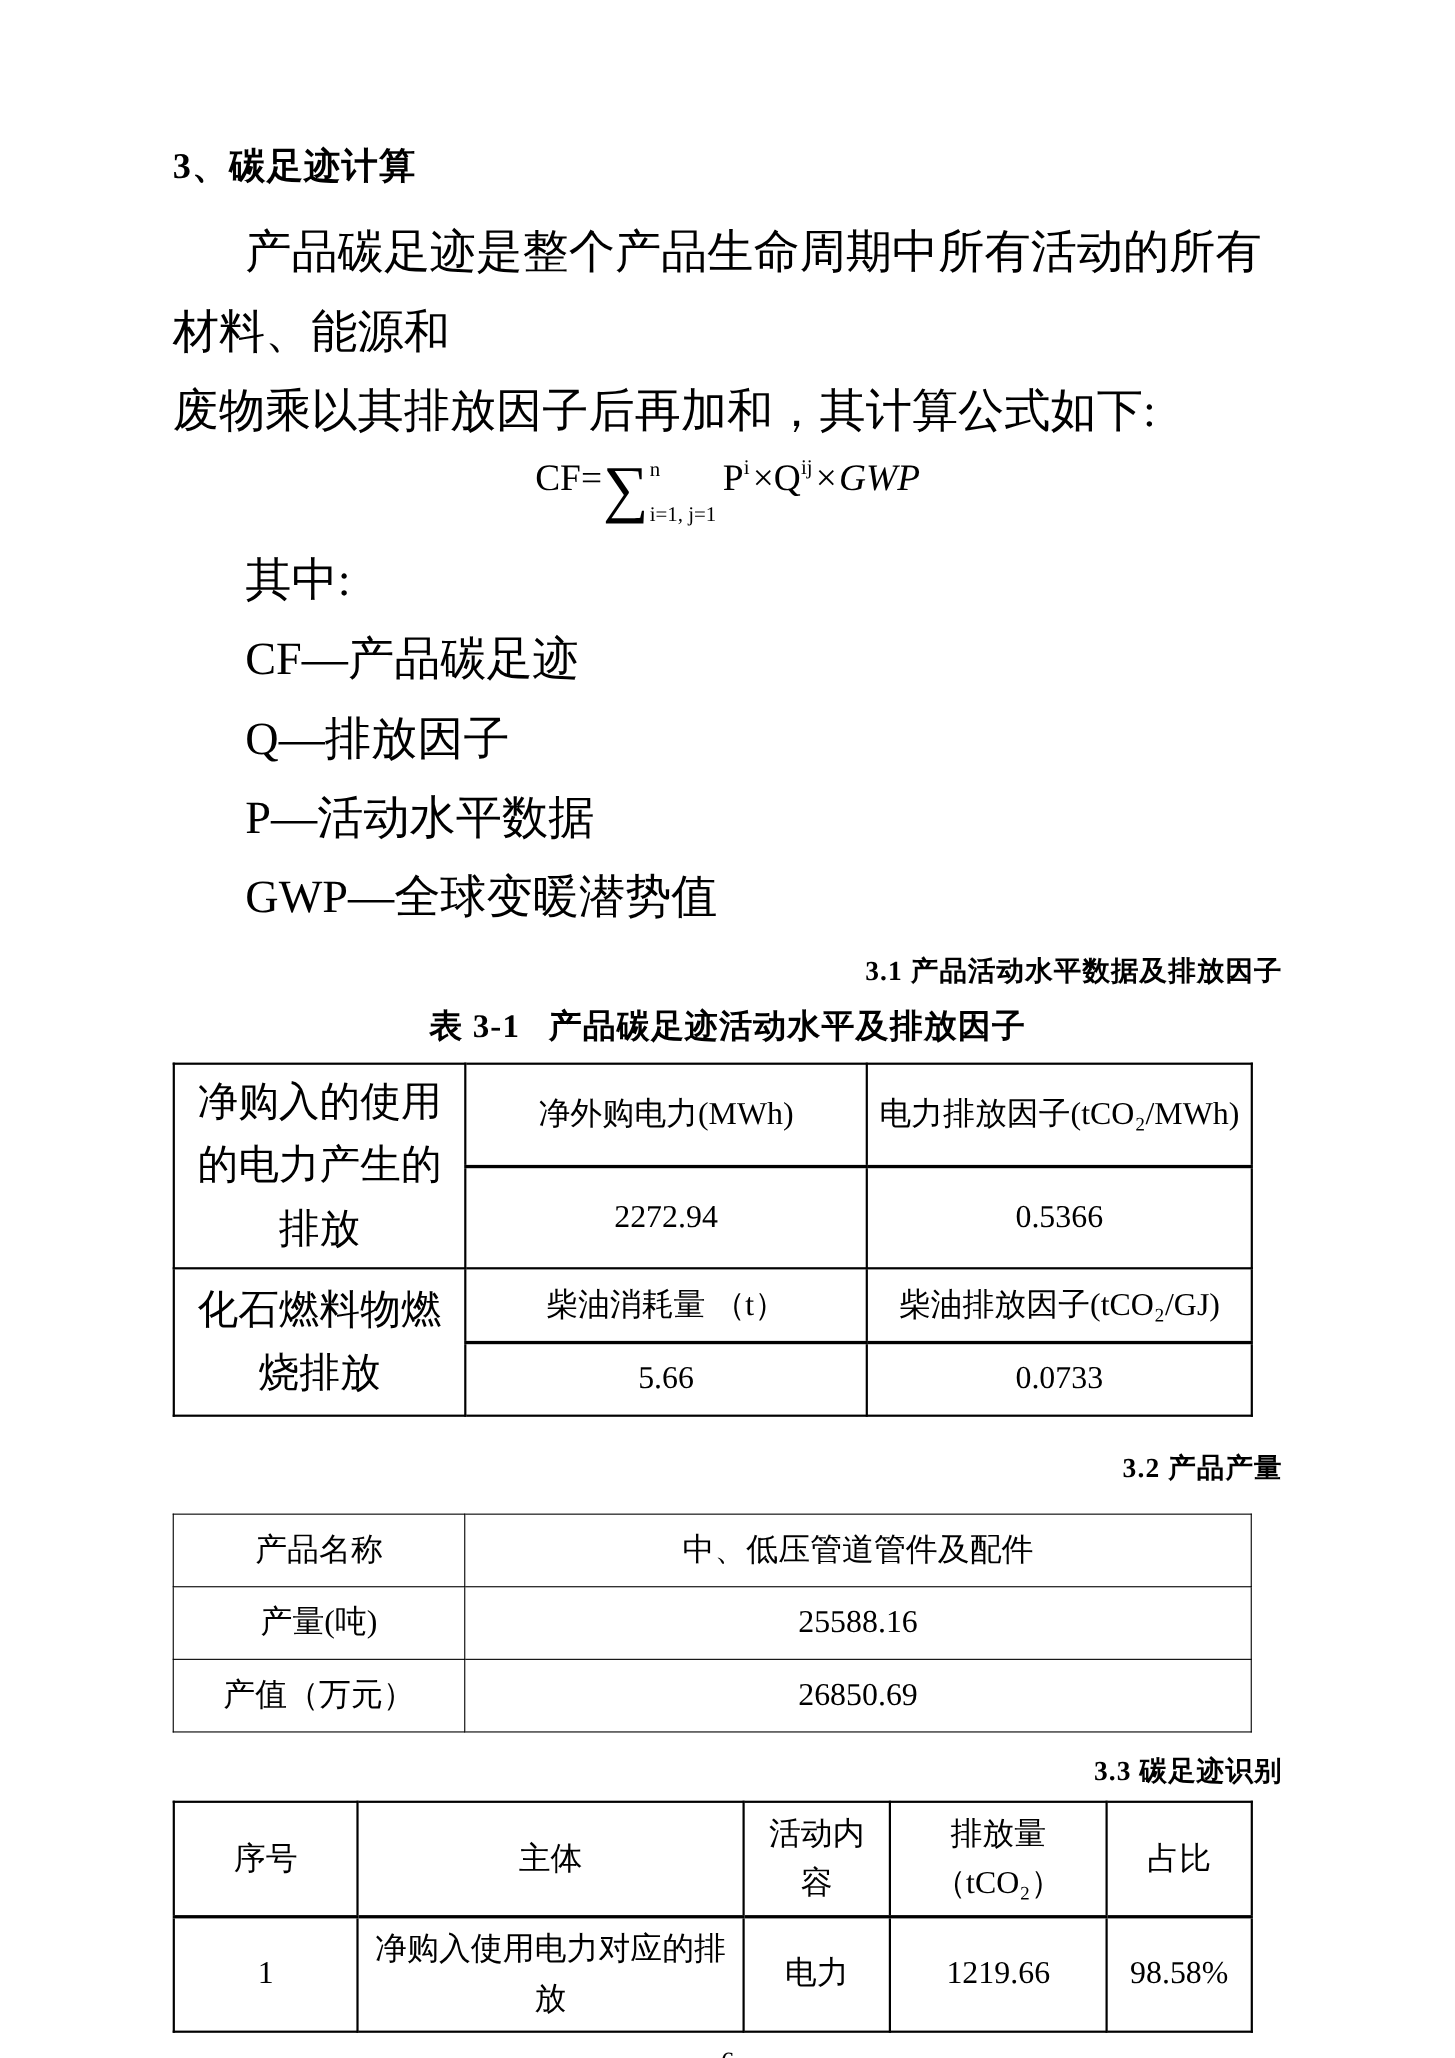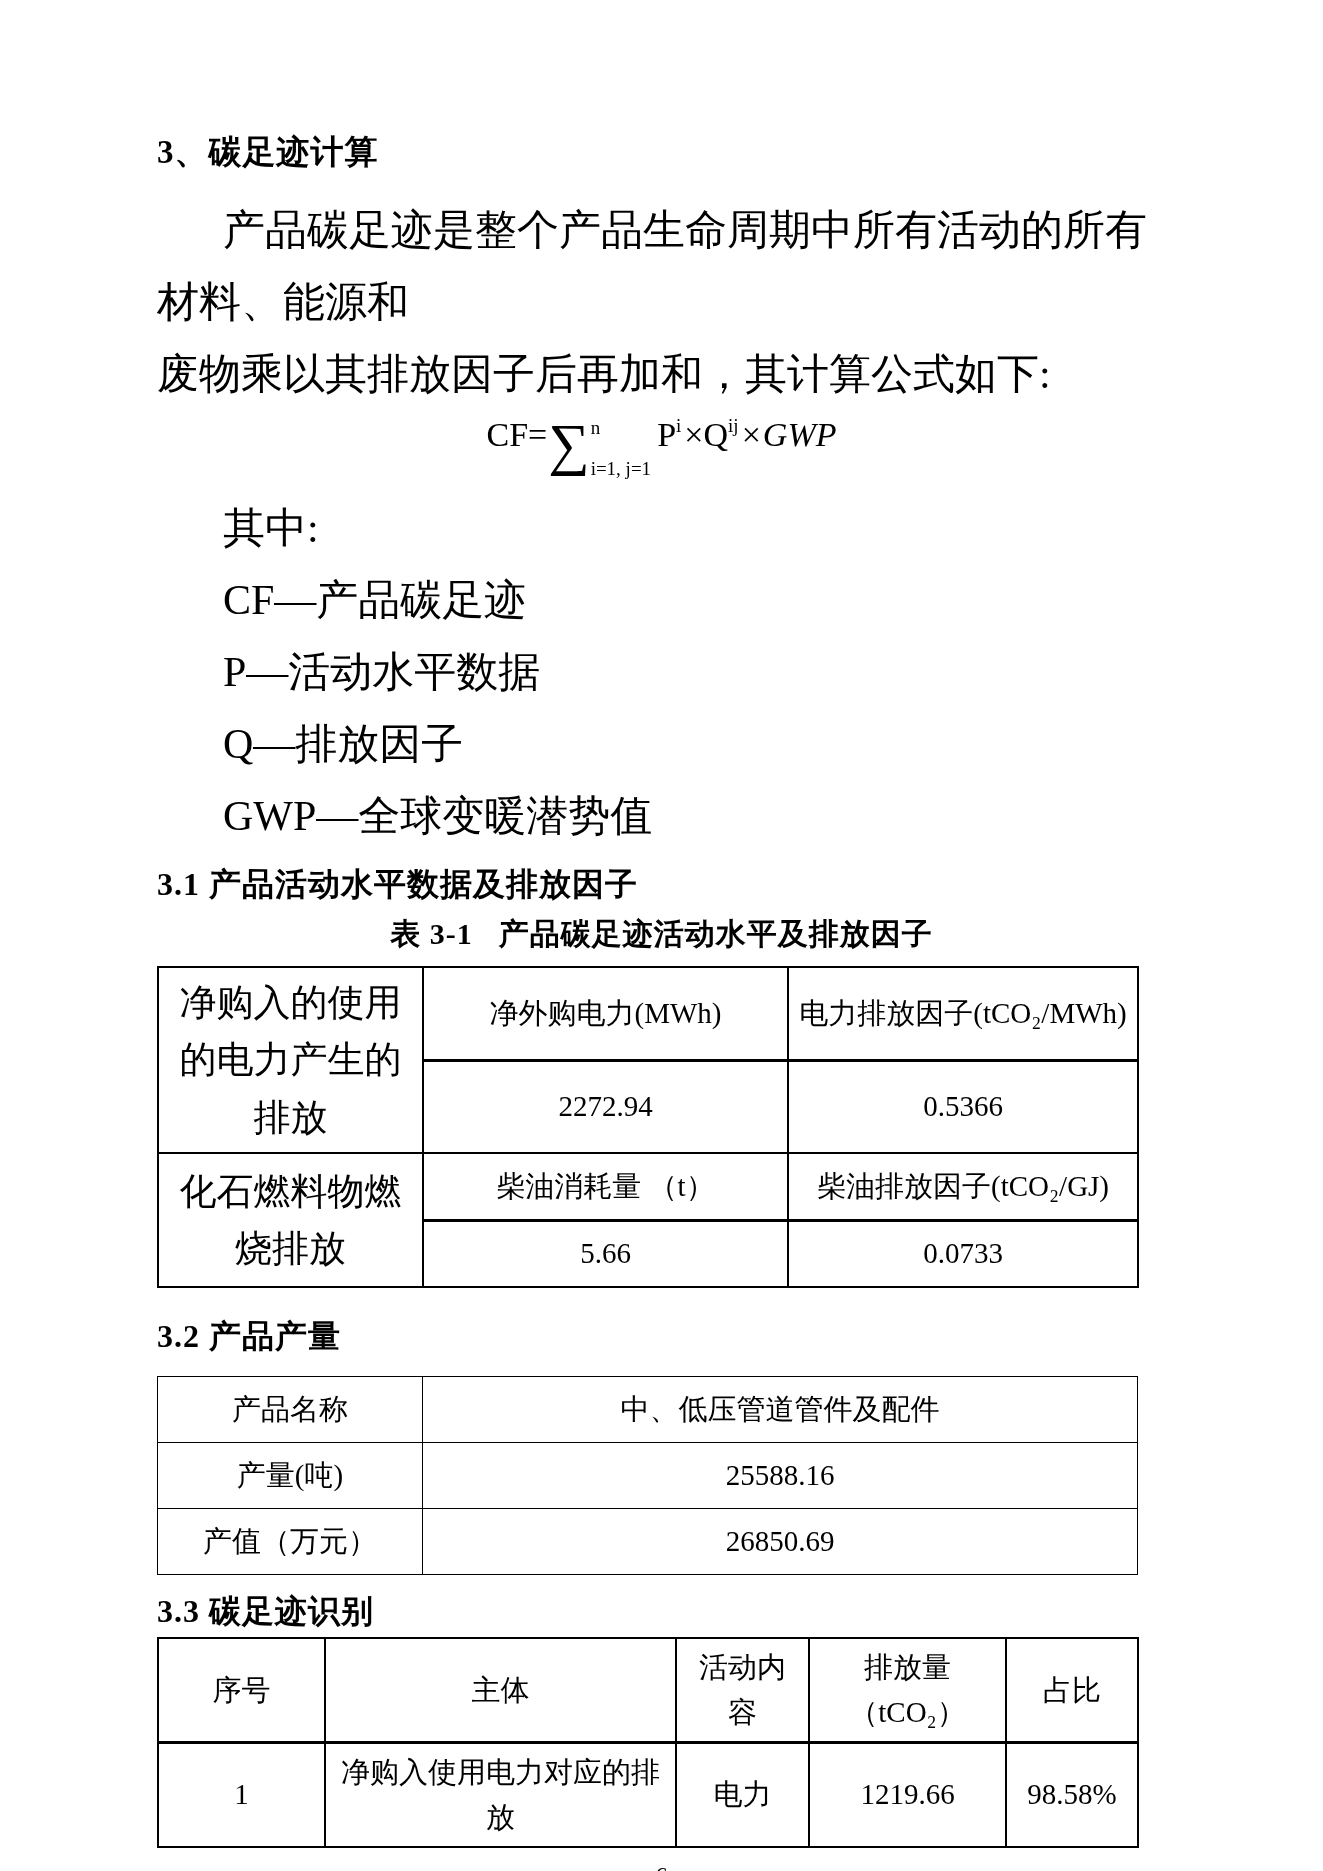--- a/index.html
+++ b/index.html
@@ -14,22 +14,23 @@
     width:1323px; height:1871px;
     padding:130px 157px 0 157px;
     position:relative;
   }
   
   .h-main {
     font-size:33px; font-weight:bold; line-height:44px;
     letter-spacing:1px;
   }
   .h-sub {
-    font-size:32px; font-weight:bold; line-height:48px;
+    font-size:25px; font-weight:bold; line-height:48px;
     letter-spacing:1px;
+    text-align:right;
   }
   .h31 { margin-top:8px; }
   .h32 { margin-top:24px; }
   .h33 { margin-top:12px; }
   
   .para { font-size:42px; line-height:72px; }
   .intro { margin-top:20px; }
   .indent { text-indent:66px; }
   .line { display:block; }
   
@@ -106,22 +107,22 @@
       <span>×</span>
       <span>Q</span>
       <sub>ij</sub>
       <span>×</span>
       <span class="gwp">GWP</span>
   </div>
 
   <div class="para defs">
     <span class="line">其中:</span>
     <span class="line">CF—产品碳足迹</span>
+    <span class="line">Q—排放因子</span>
     <span class="line">P—活动水平数据</span>
-    <span class="line">Q—排放因子</span>
     <span class="line">GWP—全球变暖潜势值</span>
   </div>
 
   <div class="h-sub h31">3.1 产品活动水平数据及排放因子</div>
 
 
   <div class="caption">
     <span class="cap-no">表 3-1</span><span>产品碳足迹活动水平及排放因子</span>
   </div>
 

